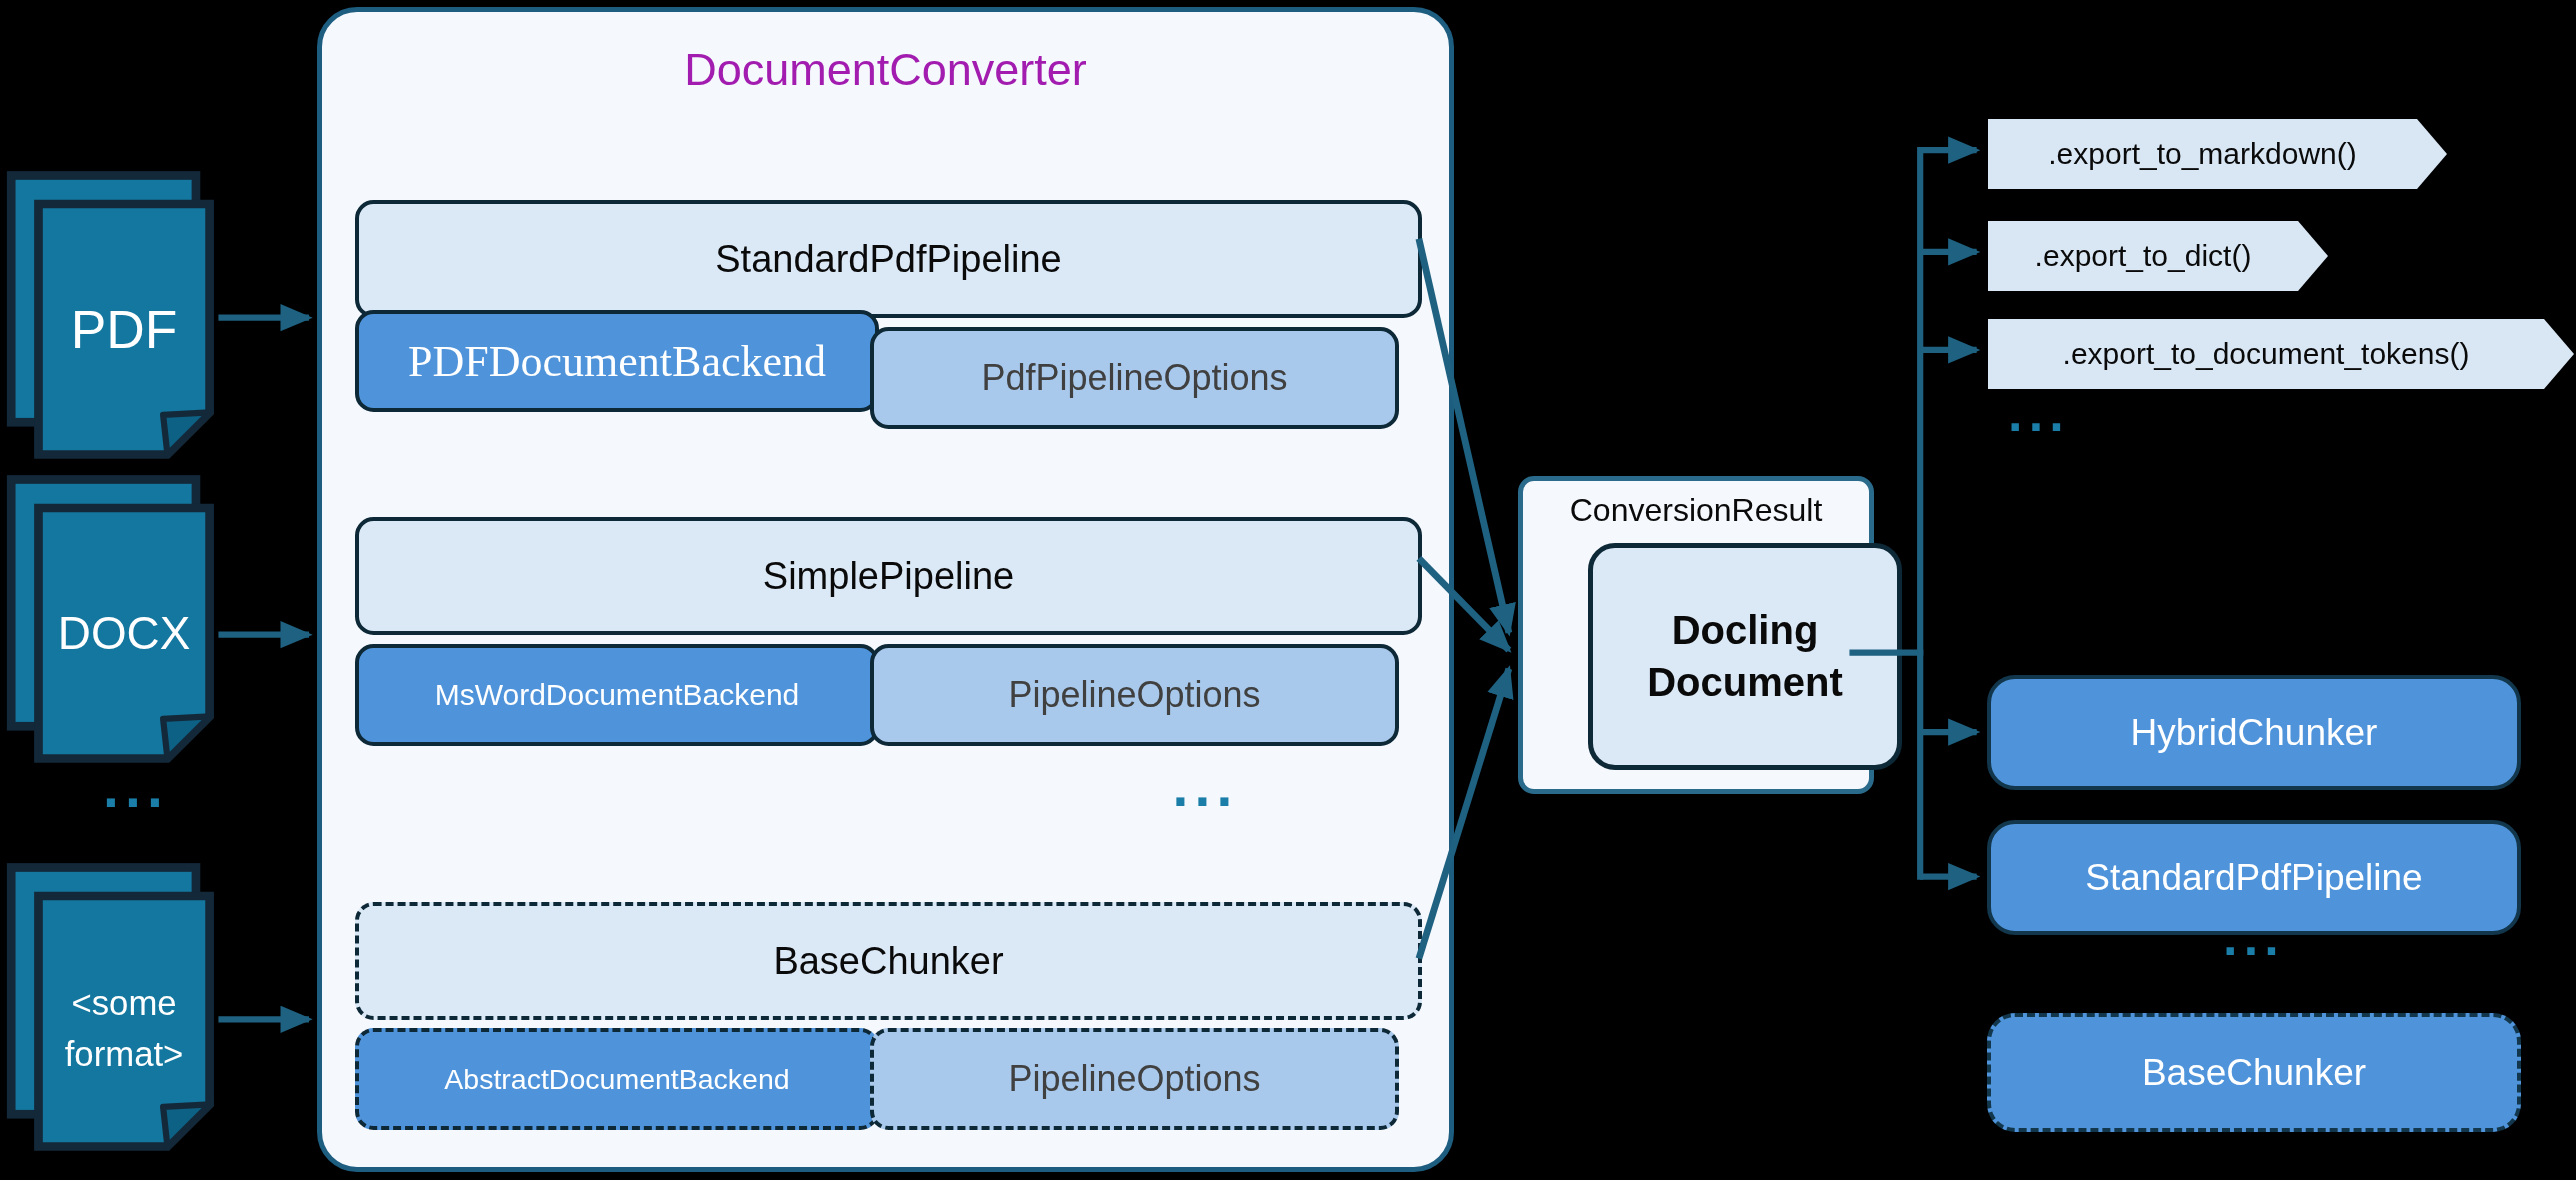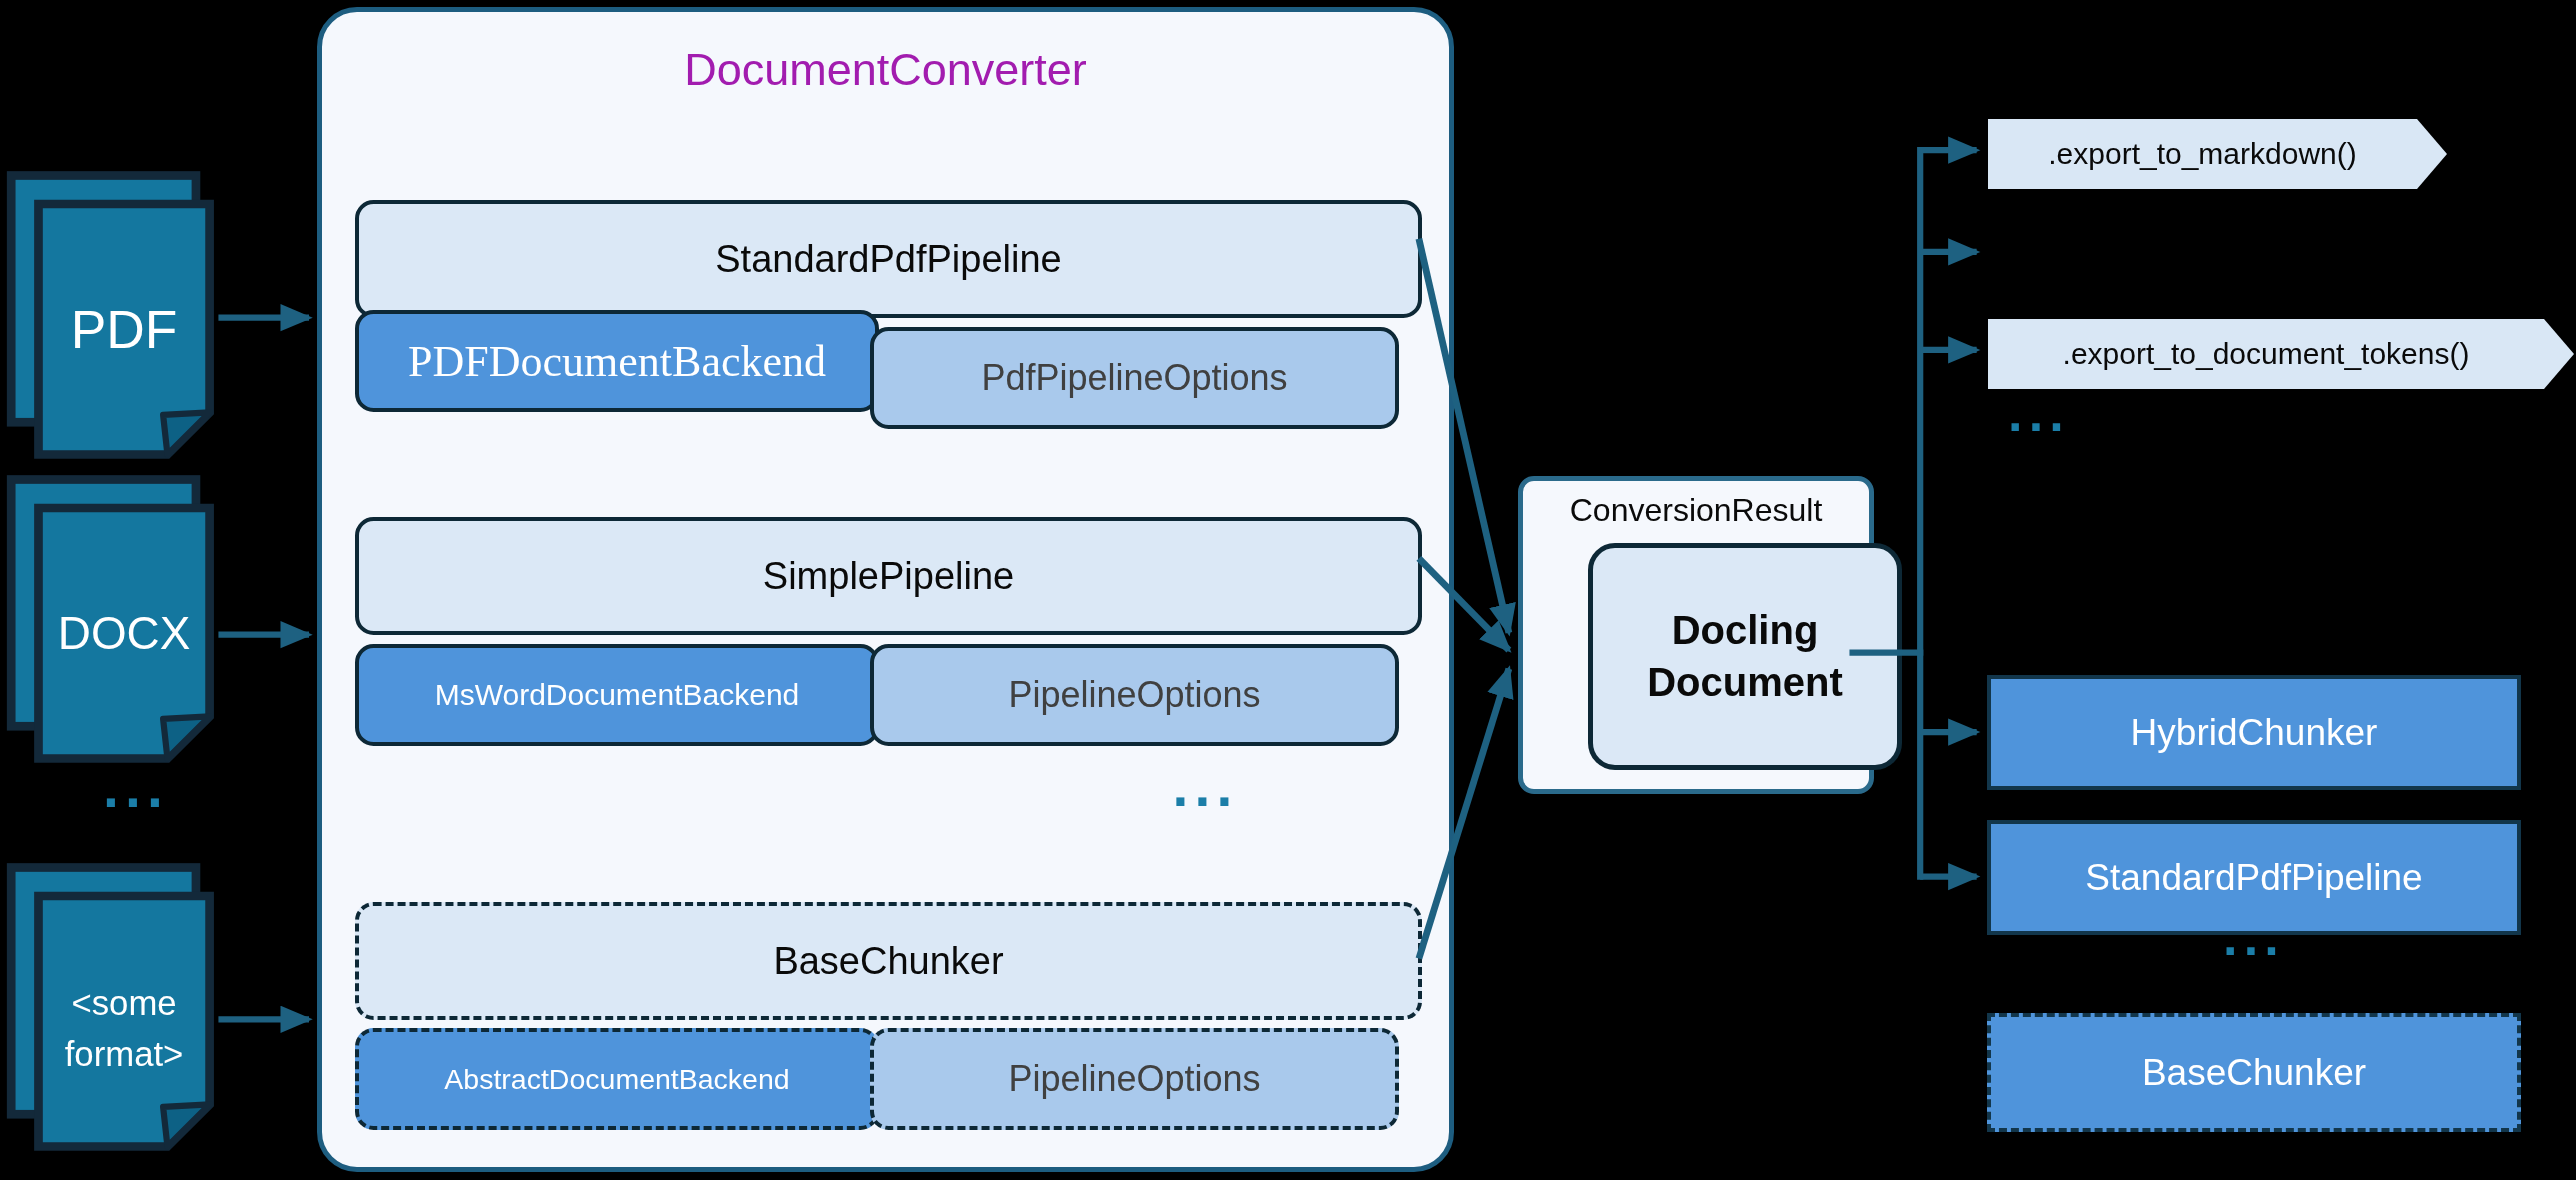--- a/index.html
+++ b/index.html
@@ -113,21 +113,21 @@
   }
   #tag-md{top:119px; width:459px;}
   #tag-dict{top:221px; width:340px;}
   #tag-tok{top:319px; width:586px;}
 
   
   .chunker{
     position:absolute; left:1987px; width:534px; height:115px;
     background:#4f94db;
     border:4.3px solid #12364b;
-    border-radius:0;
+    border-radius:28px;
     box-sizing:border-box;
     display:flex; align-items:center; justify-content:center;
     font-size:37px; color:#ffffff;
   }
   #chunker-hybrid{top:675px;}
   #chunker-hier{top:820px;}
   #chunker-base{top:1013px; height:119px; border-style:dashed;}
 
   
   #connectors{
@@ -185,20 +185,21 @@
 
   <div id="result">
     <div id="result-label">ConversionResult</div>
     <div id="docling">
       <span>Docling</span>
       <span>Document</span>
     </div>
   </div>
 
   <div id="tag-md" class="tag">.export_to_markdown()</div>
+  <div id="tag-dict" class="tag">.export_to_dict()</div>
   <div id="tag-tok" class="tag">.export_to_document_tokens()</div>
   <div id="ellipsis-exports" class="dots">...</div>
 
   <div id="chunker-hybrid" class="chunker">HybridChunker</div>
   <div id="chunker-hier" class="chunker">StandardPdfPipeline</div>
   <div id="ellipsis-chunkers" class="dots">...</div>
   <div id="chunker-base" class="chunker">BaseChunker</div>
 
   <svg id="connectors" viewBox="0 0 4152 1902">
     <defs>

